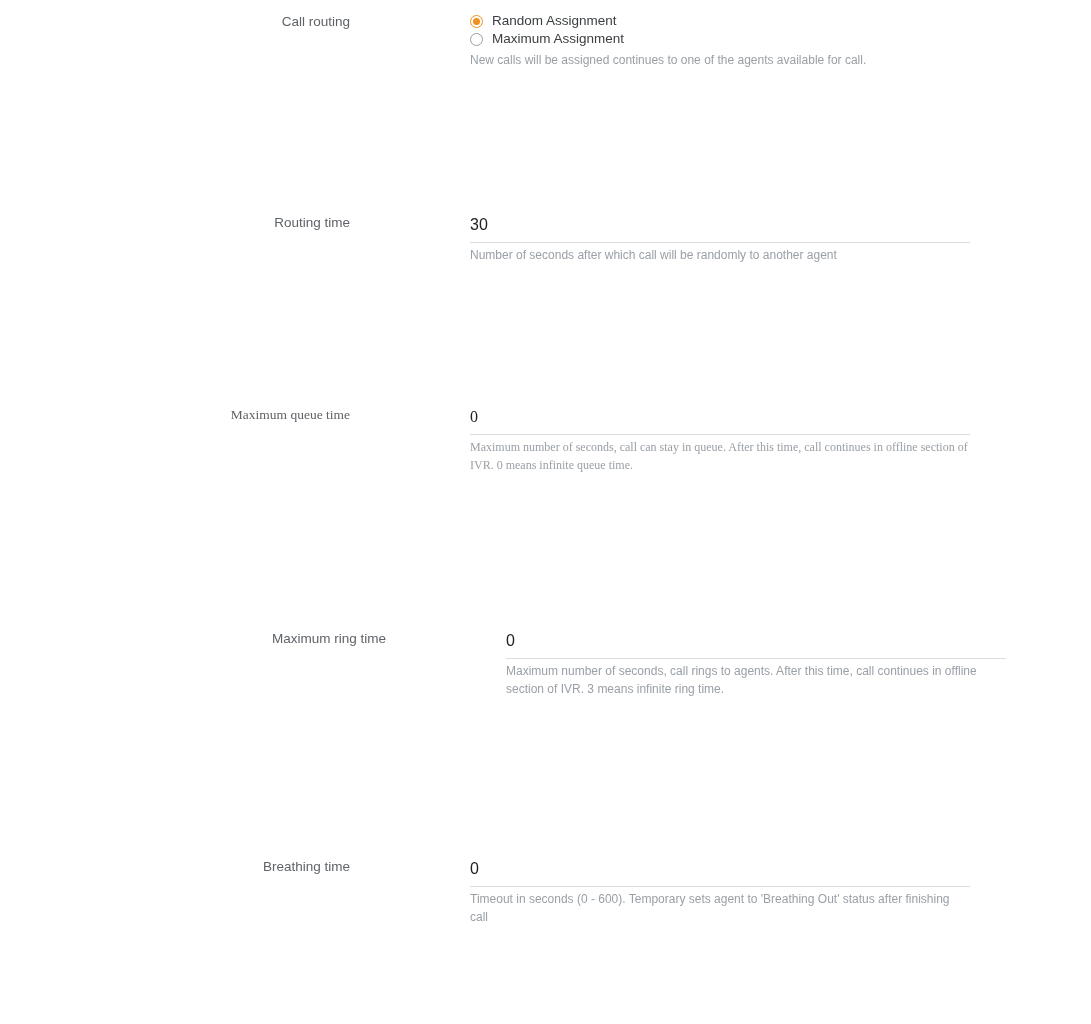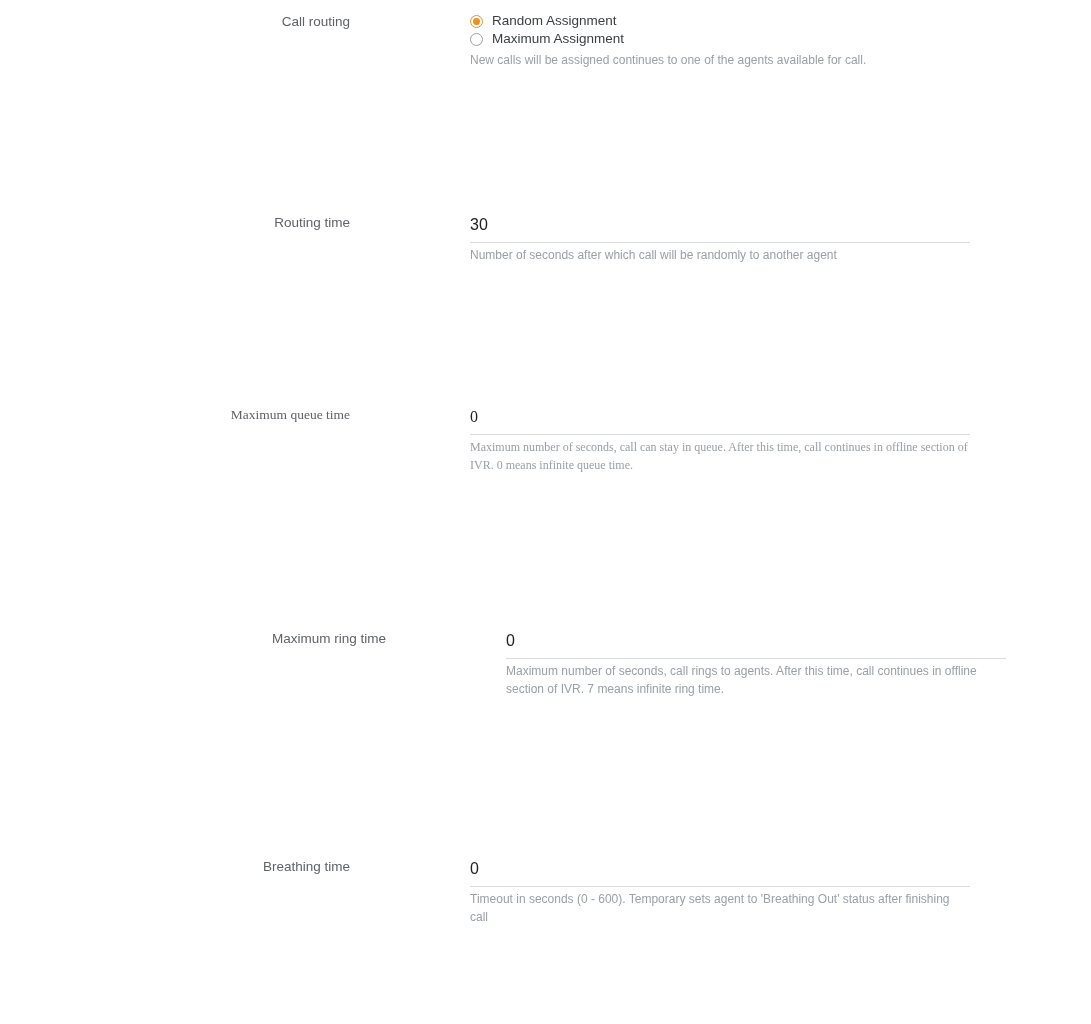--- a/index.html
+++ b/index.html
@@ -156,21 +156,21 @@
     </div>
   </div>
 
   <div class="row" style="height:114px;margin-left:36px;">
     <div class="row-label" style="top:327px;">Maximum ring time</div>
     <div class="row-control" style="top:328px;">
       <div class="field">
         <div class="field-value">0</div>
         <div class="field-underline"></div>
       </div>
-      <div class="hint wide">Maximum number of seconds, call rings to agents. After this time, call continues in offline section of IVR. 7 means infinite ring time.</div>
+      <div class="hint wide">Maximum number of seconds, call rings to agents. After this time, call continues in offline section of IVR. 3 means infinite ring time.</div>
     </div>
   </div>
 
   <div class="row" style="height:112px;">
     <div class="row-label" style="top:441px;">Breathing time</div>
     <div class="row-control" style="top:442px;">
       <div class="field">
         <div class="field-value">0</div>
         <div class="field-underline"></div>
       </div>

